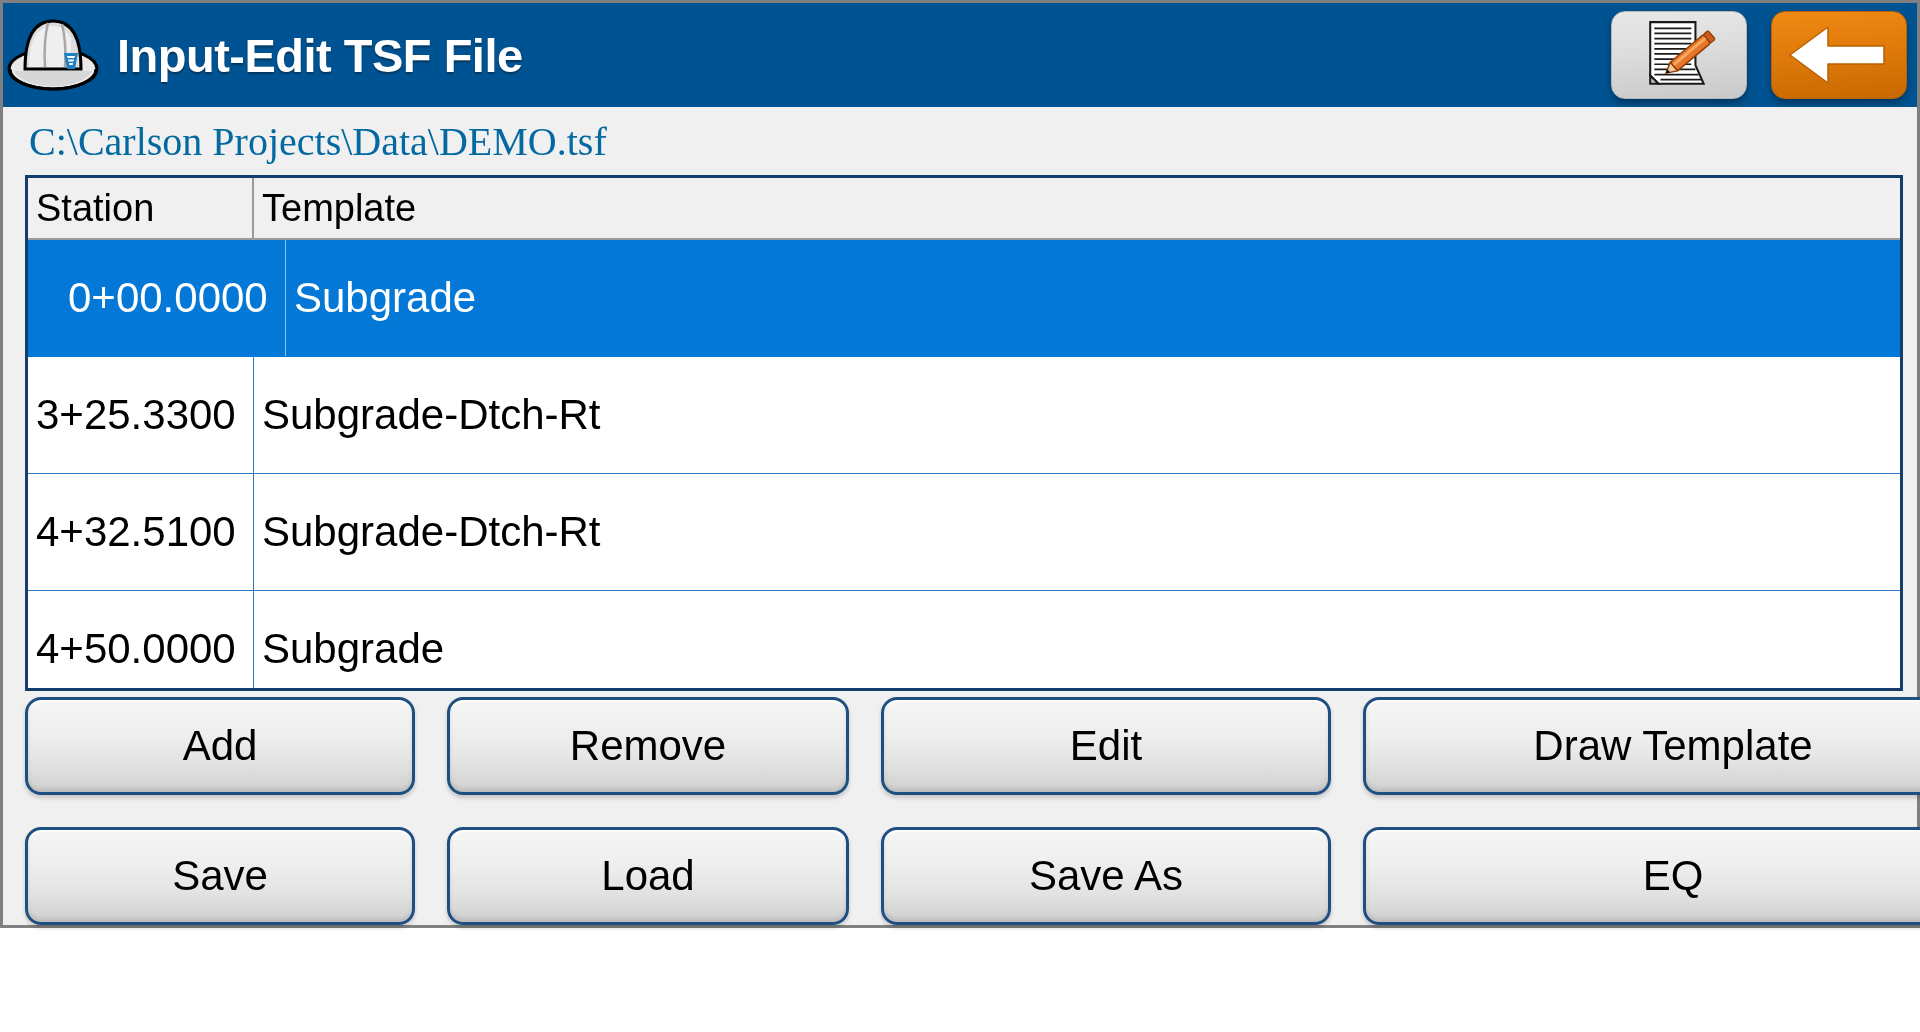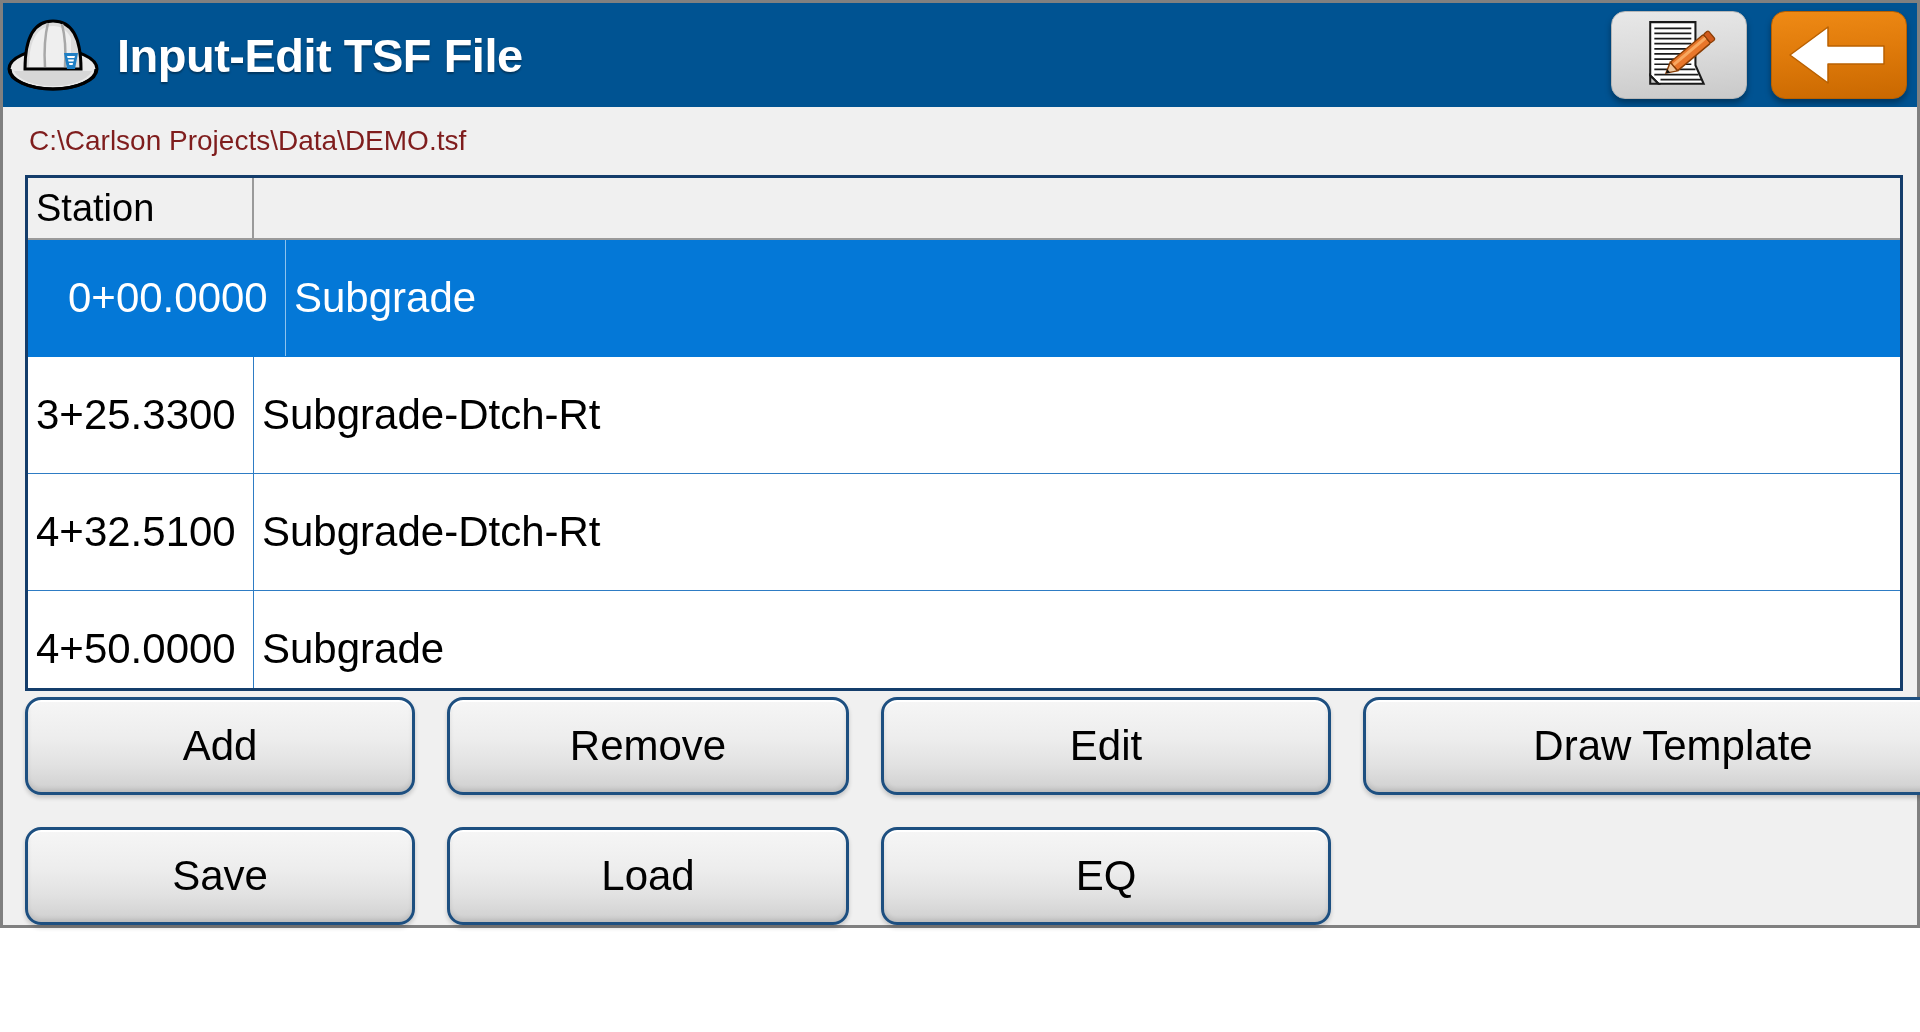--- a/index.html
+++ b/index.html
@@ -84,24 +84,25 @@
   
   .pathbar {
     flex: 0 0 auto;
     height: 68px;
     display: flex;
     align-items: center;
     padding-left: 26px;
     box-sizing: border-box;
   }
   .pathbar .path {
-    font-size: 28px;
-    color: #7f1d1d;
+    font-size: 40px;
+    color: #0369a1;
     white-space: nowrap;
     font-stretch: condensed;
+    font-family: Liberation Serif, serif;
   }
 
   
   .table-wrap {
     margin: 0 14px 0 22px;
     border: 3px solid #143d6b;
     background: #f0abfc;
     height: 600px;
     box-sizing: border-box;
     position: relative;
@@ -270,20 +271,21 @@
   </div>
 
   <div class="pathbar">
     <div class="path">C:\Carlson Projects\Data\DEMO.tsf</div>
   </div>
 
   <div class="table-wrap">
 
     <div class="thead">
       <div class="th station">Station</div>
+      <div class="th template">Template</div>
     </div>
 
     <div class="tbody">
 
       <div class="trow selected">
         <div class="td station">0+00.0000</div>
         <div class="td template">Subgrade</div>
       </div>
 
       <div class="trow">
@@ -321,18 +323,21 @@
       <span class="label">Draw Template</span>
     </div>
 
     <div class="btn">
       <span class="label">Save</span>
     </div>
     <div class="btn">
       <span class="label">Load</span>
     </div>
     <div class="btn">
+      <span class="label">Save As</span>
+    </div>
+    <div class="btn">
       <span class="label">EQ</span>
     </div>
 
   </div>
 
 </div>
 
 </body></html>

